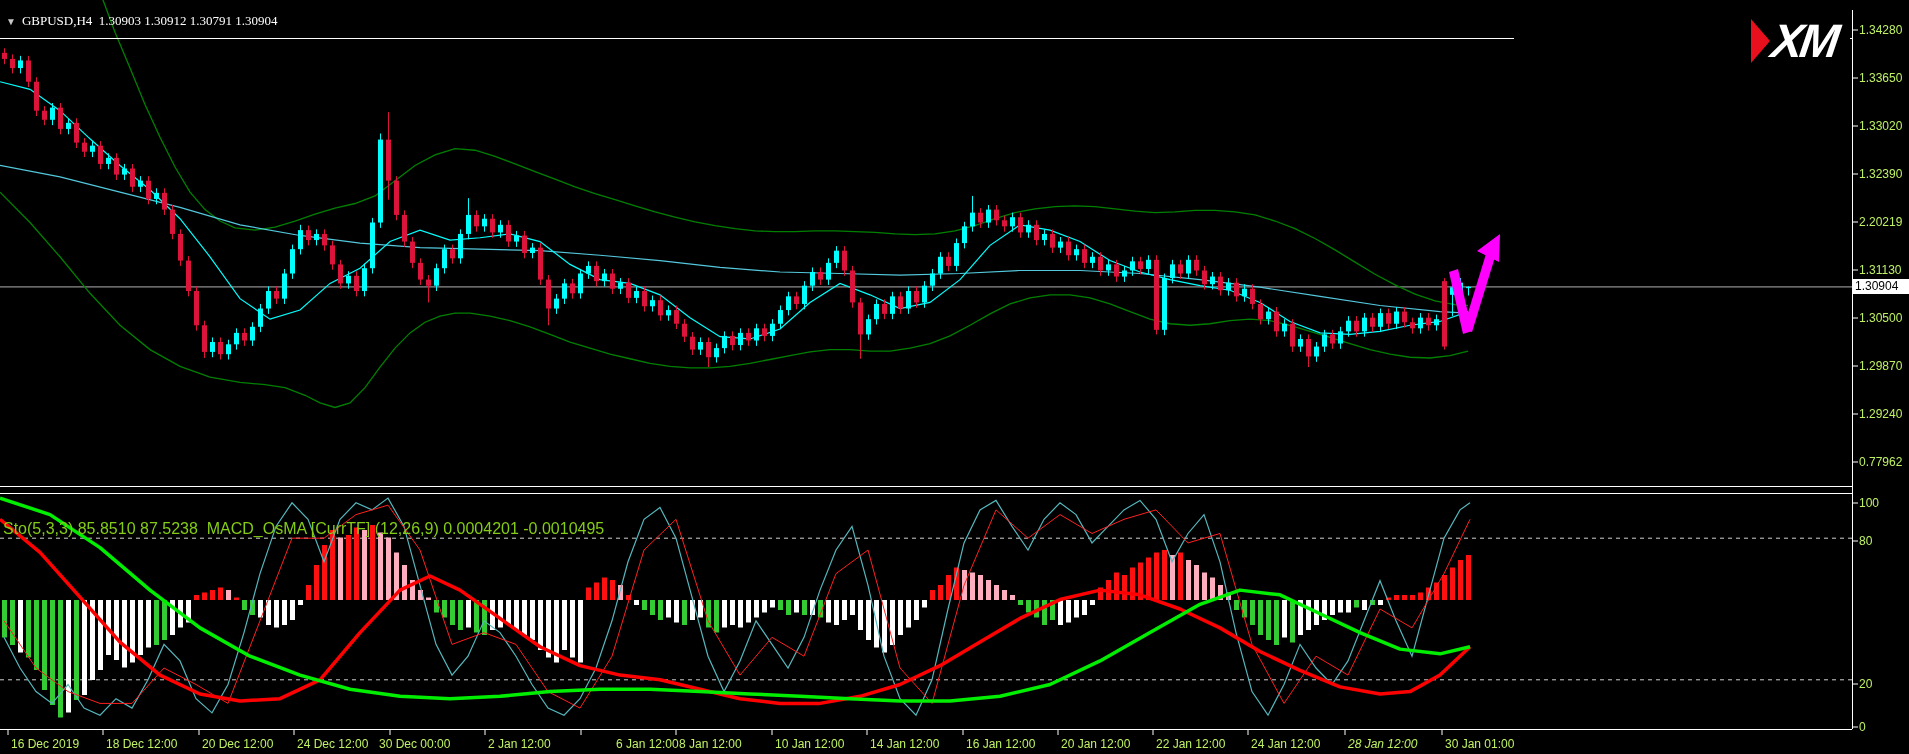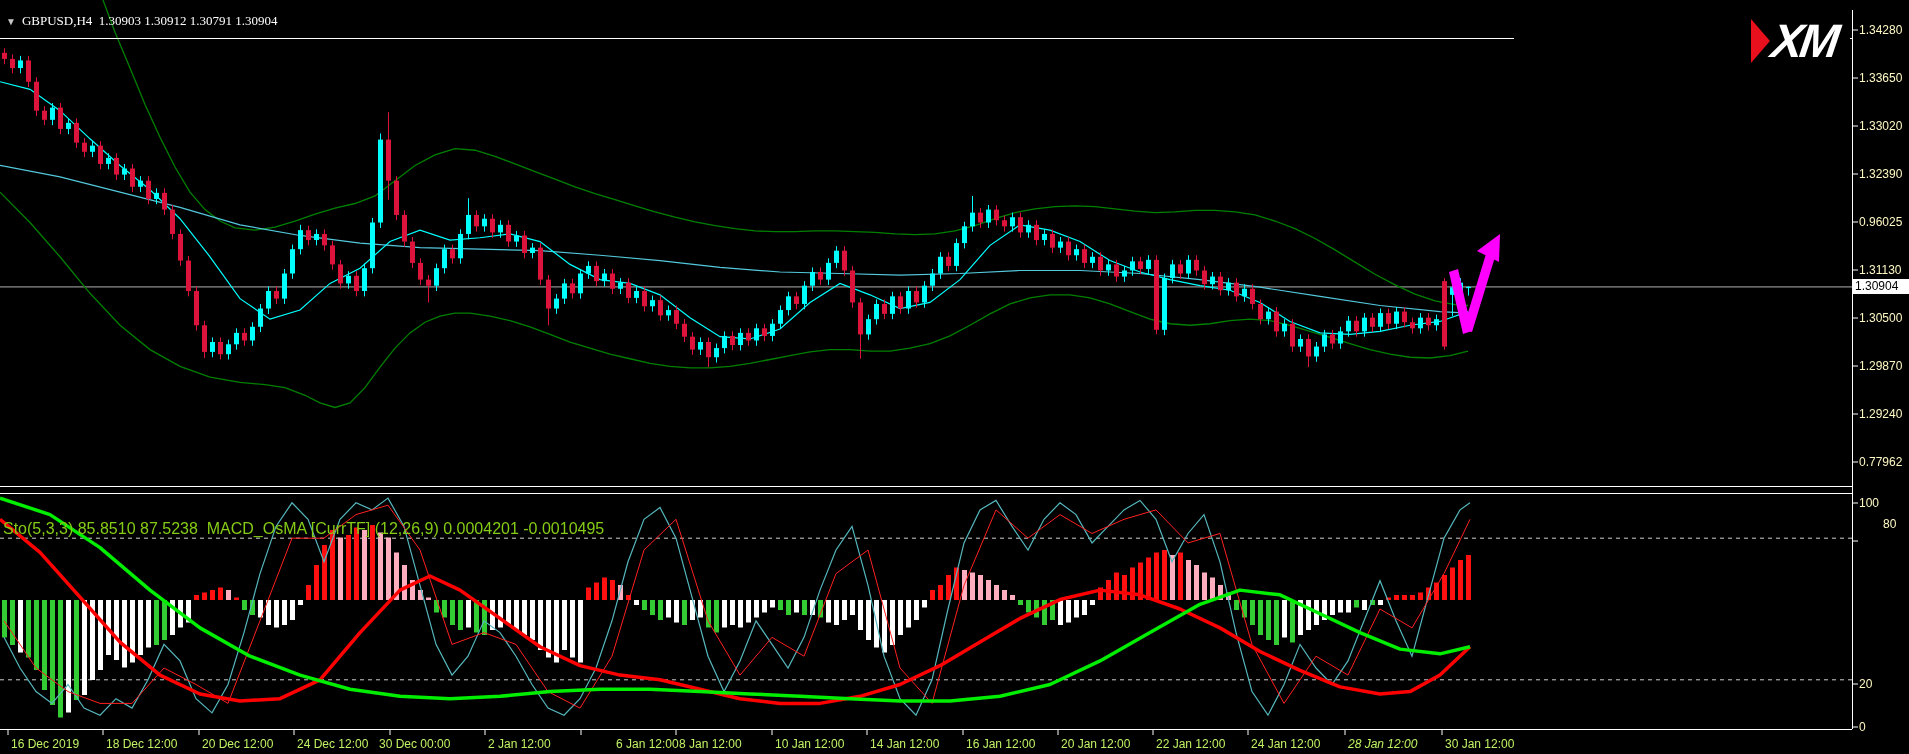--- a/index.html
+++ b/index.html
@@ -2,21 +2,21 @@
 <html><head>
 <meta charset="utf-8">
 <style>
   html,body{margin:0;padding:0;background:#111;}
   .screen{position:relative;width:1909px;height:754px;background:#000;overflow:hidden;
           font-family:"Liberation Sans",sans-serif;color:#fff;}
   .screen svg{position:absolute;left:0;top:0;z-index:1;}
   .chart-header{position:absolute;left:6px;top:13px;z-index:5;font-size:13px;color:#fff;white-space:pre;font-family:Liberation Serif, serif;}
   .chart-header .tri{color:#c8c8c8;font-size:10px;margin-right:6px;}
   .ind-label{position:absolute;left:3px;top:520px;z-index:5;font-size:16px;color:#84cc16;white-space:pre;}
-  .axis-label{position:absolute;left:1859px;z-index:5;font-size:12px;color:#fef9c3;white-space:nowrap;}
+  .axis-label{position:absolute;left:1859px;z-index:5;font-size:12px;color:#bef264;white-space:nowrap;}
   .date-label{position:absolute;top:737px;z-index:5;font-size:12px;color:#bef264;white-space:nowrap;}
   .price-tag{position:absolute;left:1852px;width:56px;height:15px;z-index:6;background:#fff;color:#000;
              font-size:12px;line-height:15px;padding-left:3px;}
   .xm-logo{position:absolute;left:1514px;top:10px;width:336px;height:62px;z-index:6;display:flex;
            align-items:center;justify-content:flex-end;background:#000;}
   .xm-logo .tri{width:0;height:0;border-top:22px solid transparent;border-bottom:22px solid transparent;
                 border-left:19px solid #e8101c;margin-right:2px;}
   .xm-logo .txt{font-size:47px;font-weight:bold;font-style:italic;letter-spacing:-3px;
                 transform:skewX(-8deg);margin-right:14px;color:#fff;line-height:60px;}
 </style>
@@ -630,50 +630,50 @@
 
   <div class="chart-header"><span class="tri">▼</span><span>GBPUSD,H4</span><span>&nbsp;&nbsp;</span><span>1.30903</span><span>&nbsp;</span><span>1.30912</span><span>&nbsp;</span><span>1.30791</span><span>&nbsp;</span><span>1.30904</span></div>
 
   <div class="ind-label">Sto(5,3,3) 85.8510 87.5238  MACD_OsMA [CurrTF] (12,26,9) 0.0004201 -0.0010495</div>
 
   <div id="price-labels">
       <div class="axis-label" style="top: 23px;">1.34280</div>
       <div class="axis-label" style="top: 71px;">1.33650</div>
       <div class="axis-label" style="top: 119px;">1.33020</div>
       <div class="axis-label" style="top: 167px;">1.32390</div>
-      <div class="axis-label" style="top: 215px;">0.96025</div>
+      <div class="axis-label" style="top: 215px;">2.20219</div>
       <div class="axis-label" style="top: 263px;">1.31130</div>
       <div class="axis-label" style="top: 311px;">1.30500</div>
       <div class="axis-label" style="top: 359px;">1.29870</div>
       <div class="axis-label" style="top: 407px;">1.29240</div>
       <div class="axis-label" style="top: 455px;">0.77962</div>
     </div>
   <div id="sub-labels">
       <div class="axis-label" style="top: 496px;">100</div>
-      <div class="axis-label" style="top: 517px; margin-left: 24px;">80</div>
+      <div class="axis-label" style="top: 534px;">80</div>
       <div class="axis-label" style="top: 677px;">20</div>
       <div class="axis-label" style="top: 720px;">0</div>
     </div>
   <div id="date-labels">
       <div class="date-label" style="left: 11px;">16 Dec 2019</div>
       <div class="date-label" style="left: 106px;">18 Dec 12:00</div>
       <div class="date-label" style="left: 202px;">20 Dec 12:00</div>
       <div class="date-label" style="left: 297px;">24 Dec 12:00</div>
       <div class="date-label" style="left: 379px;">30 Dec 00:00</div>
       <div class="date-label" style="left: 488px;">2 Jan 12:00</div>
       <div class="date-label" style="left: 616px;">6 Jan 12:00</div>
       <div class="date-label" style="left: 679px;">8 Jan 12:00</div>
       <div class="date-label" style="left: 775px;">10 Jan 12:00</div>
       <div class="date-label" style="left: 870px;">14 Jan 12:00</div>
       <div class="date-label" style="left: 966px;">16 Jan 12:00</div>
       <div class="date-label" style="left: 1061px;">20 Jan 12:00</div>
       <div class="date-label" style="left: 1156px;">22 Jan 12:00</div>
       <div class="date-label" style="left: 1251px;">24 Jan 12:00</div>
       <div class="date-label" style="left: 1348px; font-style: italic;">28 Jan 12:00</div>
-      <div class="date-label" style="left: 1445px;">30 Jan 12:00</div>
+      <div class="date-label" style="left: 1445px;">30 Jan 01:00</div>
     </div>
 
   <div class="price-tag" style="top: 279px;">1.30904</div>
 
   <div class="xm-logo">
     <span class="tri"></span>
     <span class="txt">XM</span>
   </div>
 </div>
 

